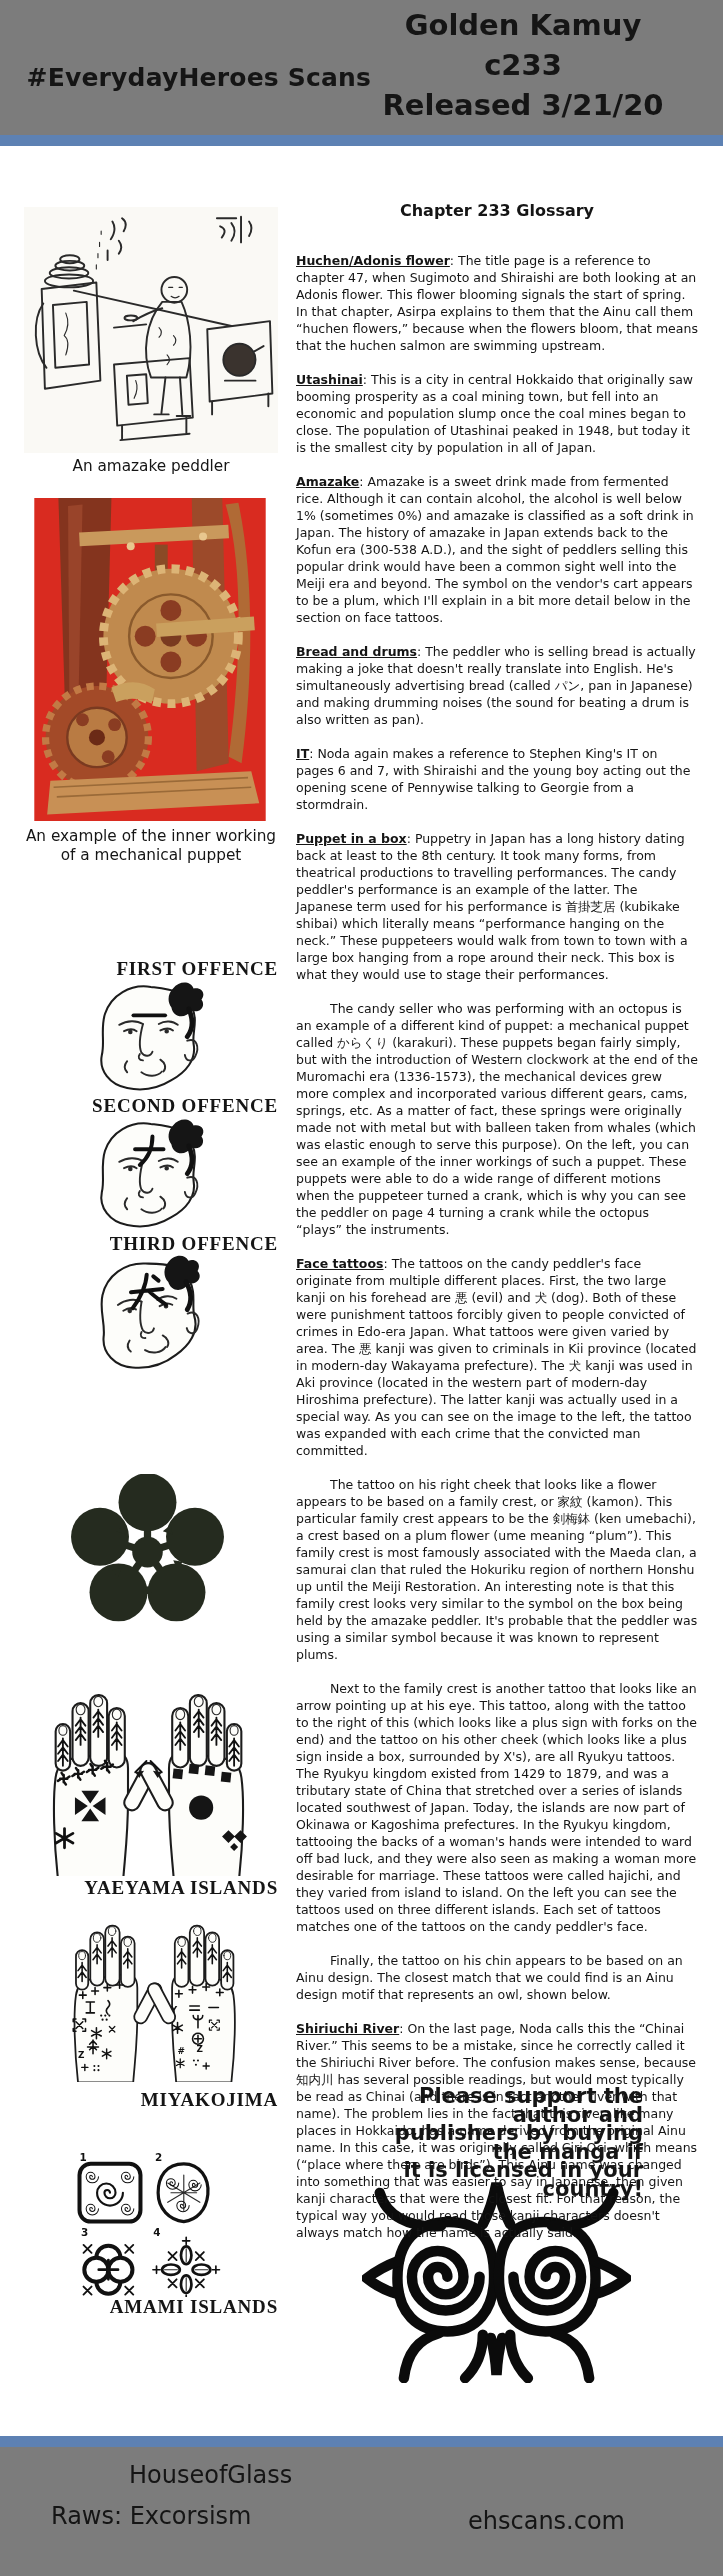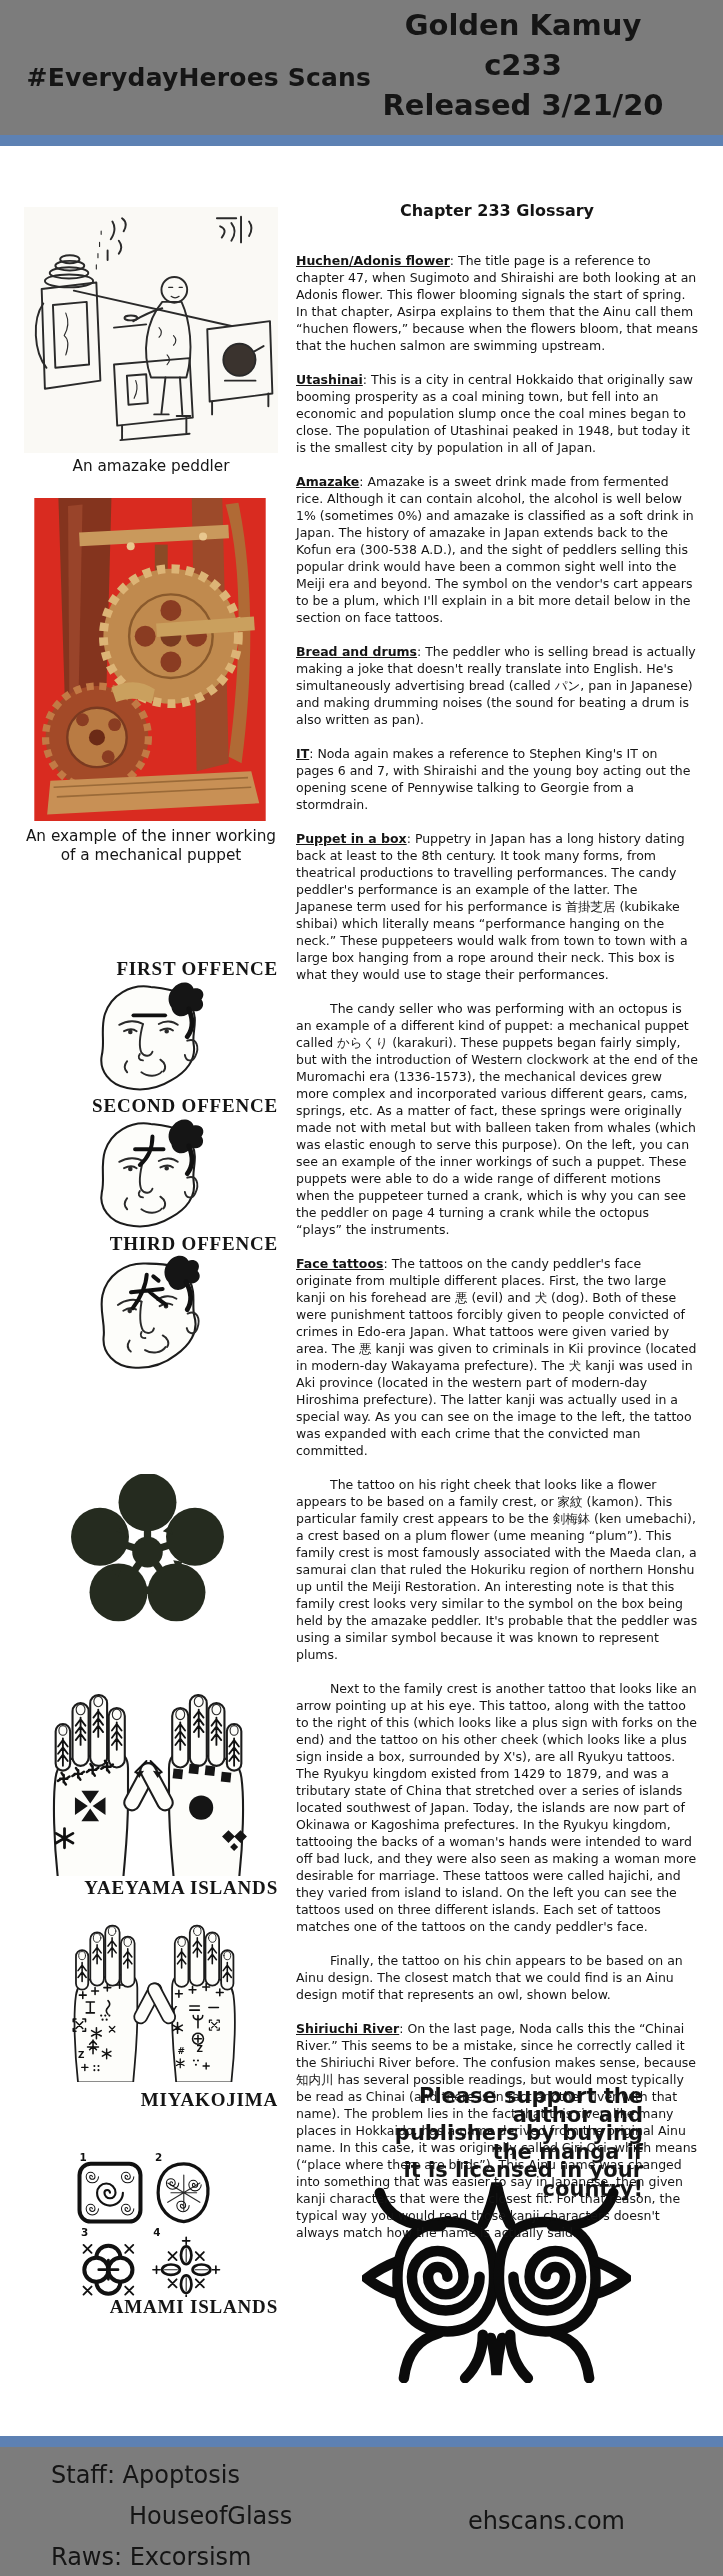--- a/index.html
+++ b/index.html
@@ -452,20 +452,19 @@
         <p class="entry indent"><span>The tattoo on his right cheek that looks like a flower appears to be based on a family crest, or 家紋 (kamon).  This particular family crest appears to be the 剣梅鉢 (ken umebachi), a crest based on a plum flower (ume meaning “plum”). This family crest is most famously associated with the Maeda clan, a samurai clan that ruled the Hokuriku region of northern Honshu up until the Meiji Restoration.  An interesting note is that this family crest looks very similar to the symbol on the box being held by the amazake peddler.  It's probable that the peddler was using a similar symbol because it was known to represent plums.</span></p>
         <p class="entry indent"><span>Next to the family crest is another tattoo that looks like an arrow pointing up at his eye.  This tattoo, along with the tattoo to the right of this (which looks like a plus sign with forks on the end) and the tattoo on his other cheek (which looks like a plus sign inside a box, surrounded by X's), are all Ryukyu tattoos.  The Ryukyu kingdom existed from 1429 to 1879, and was a tributary state of China that stretched over a series of islands located southwest of Japan.  Today, the islands are now part of Okinawa or Kagoshima prefectures.  In the Ryukyu kingdom, tattooing the backs of a woman's hands were intended to ward off bad luck, and they were also seen as making a woman more desirable for marriage. These tattoos were called hajichi, and they varied from island to island.  On the left you can see the tattoos used on three different islands.  Each set of tattoos matches one of the tattoos on the candy peddler's face.</span></p>
         <p class="entry indent"><span>Finally, the tattoo on his chin appears to be based on an Ainu design. The closest match that we could find is an Ainu design motif that represents an owl, shown below.</span></p>
         <p class="entry"><span class="term">Shiriuchi River</span>:  <span>On the last page, Noda calls this the “Chinai River.” This seems to be a mistake, since he correctly called it the Shiriuchi River before.  The confusion makes sense, because 知内川  has several possible readings, but would most typically be read as Chinai (and there is in fact another river with that name).  The problem lies in the fact that this river, like many places in Hokkaido, has a name derived from the original Ainu name. In this case, it was originally called Ciri Oci, which means (“place where there are birds”). This Ainu name was changed into something that was easier to say in Japanese, then given kanji characters that were the closest fit.  For that reason, the typical way you would read those kanji characters doesn't always match how the name is actually said.</span></p>
       </div>
   </div>
 
   <div class="stripe" id="stripe-bottom"></div>
   <div class="ftr"></div>
   <div class="staff">
-    <div>Staff: Apoptosis</div>
     <div class="staff-l2">HouseofGlass</div>
     <div>Raws: Excorsism</div>
   </div>
   <div class="site">ehscans.com</div>
 
 </div>
 
 
 </body></html>

